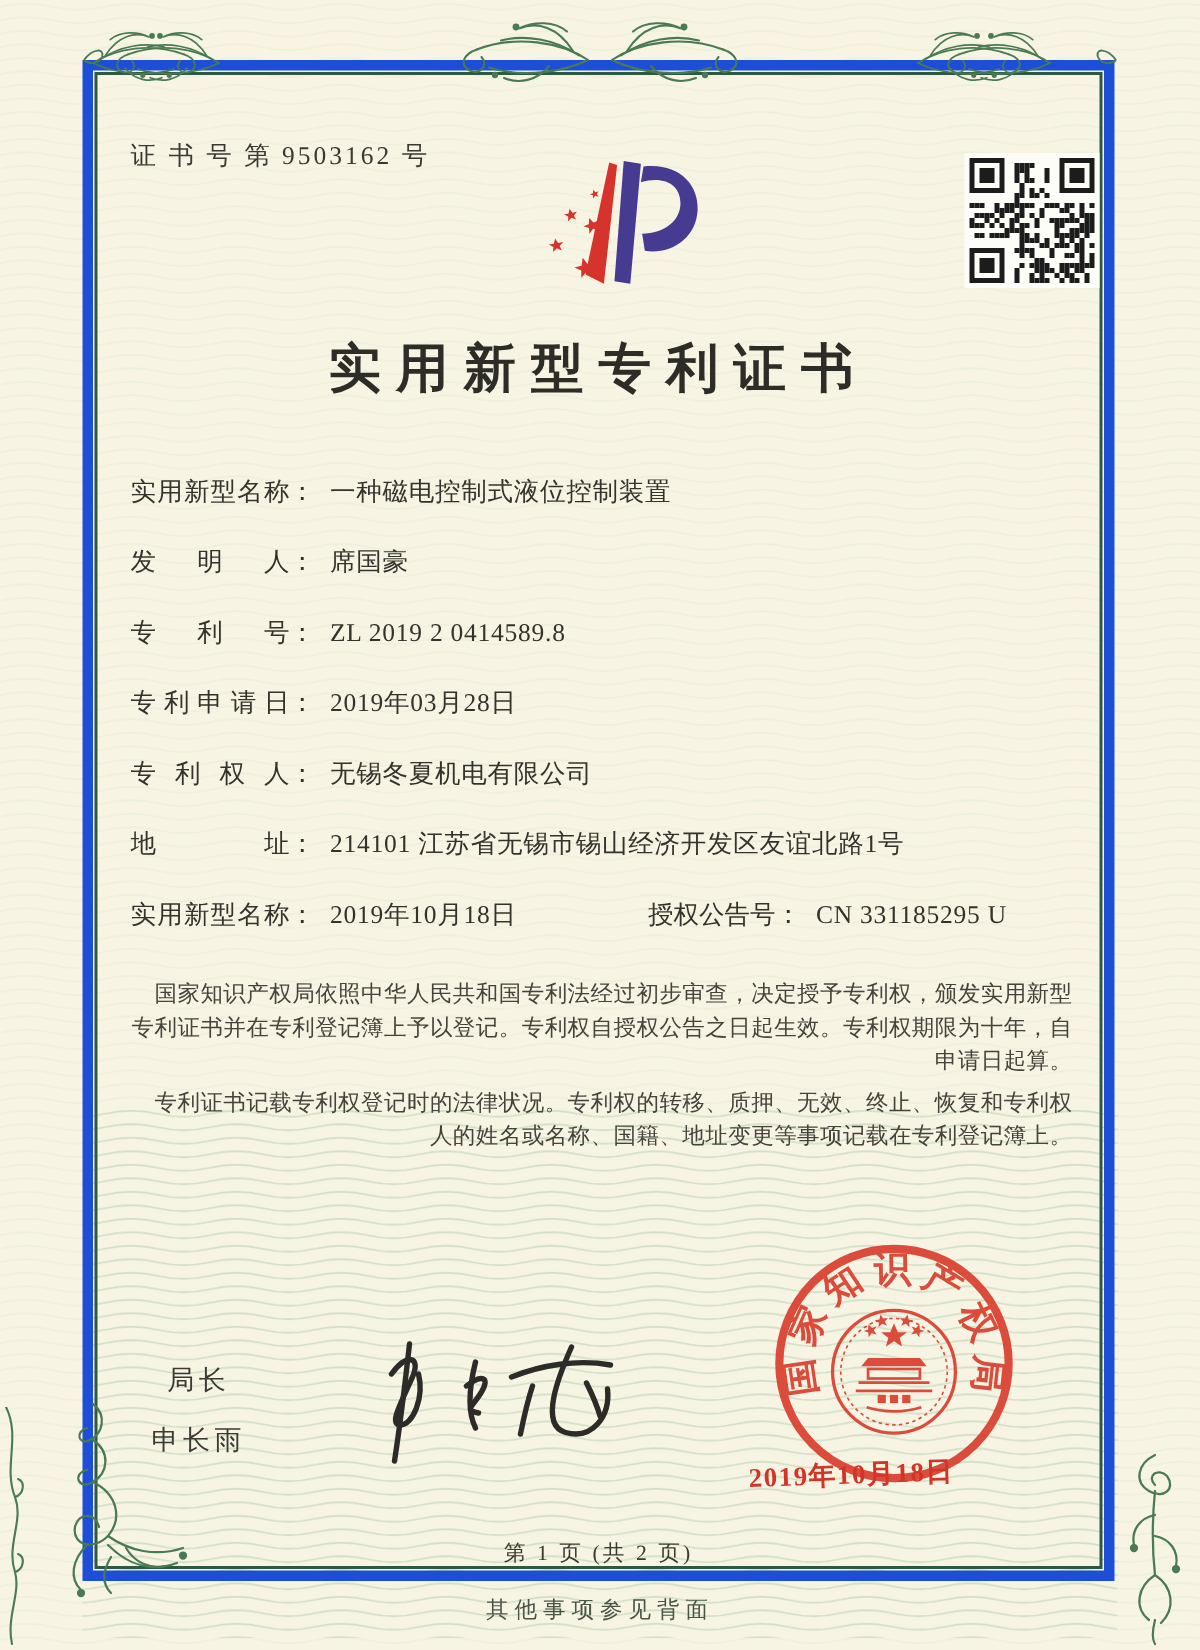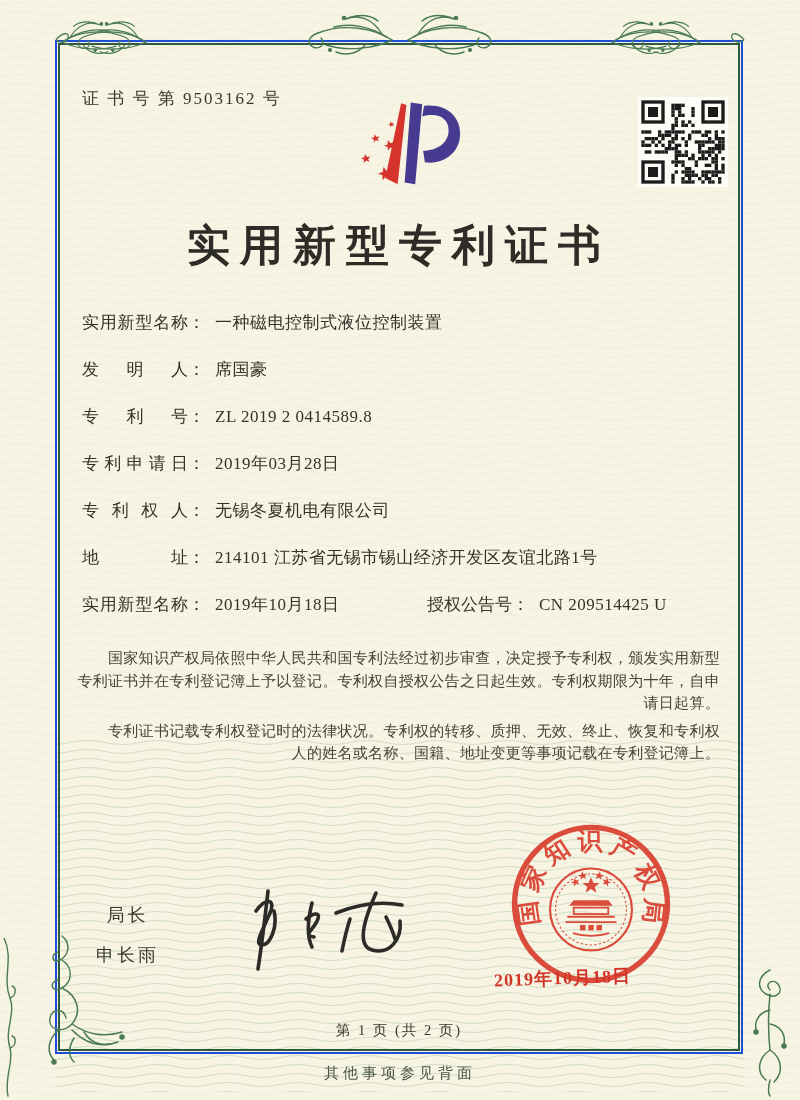--- a/index.html
+++ b/index.html
@@ -8,34 +8,34 @@
     background:#f7f4e3;
     font-family:"Liberation Serif", serif;
     position:relative;
     overflow:hidden;
   }
   .paper{position:absolute;inset:0;}
   svg.waves{position:absolute;left:0;top:0;z-index:0;}
   .top-orn{position:absolute;left:0;top:6px;z-index:2;}
   .panel{
     position:absolute;left:55px;top:40px;width:688px;height:1014px;
-    border:2px solid #1d4ed8;z-index:1;box-sizing:border-box;
+    border:7px solid #1d4ed8;z-index:1;box-sizing:border-box;
   }
   .panel-in{
     position:absolute;inset:1px;border:2px solid #2e5941;
   }
   .cert-no{
     position:absolute;left:22px;top:42px;
     font-size:17px;color:#3a3931;letter-spacing:2px;
   }
   .logo{position:absolute;left:276px;top:44px;width:132px;height:106px;}
   .qr{position:absolute;left:578px;top:52px;width:90px;height:90px;background:#fdfdf8;}
   .title{
     position:absolute;left:0;top:172px;width:100%;
-    text-align:center;font-size:43px;font-weight:bold;color:#2e2c26;
+    text-align:center;font-size:35px;font-weight:bold;color:#2e2c26;
     letter-spacing:10px;margin:0;
   }
   .fields{position:absolute;left:22px;right:14px;top:266px;font-size:17px;color:#34332b;}
   .frow{display:flex;align-items:flex-start;line-height:24px;margin-bottom:23px;white-space:nowrap;}
   .flabel{display:inline-block;width:106px;text-align:justify;text-align-last:justify;}
   .fvalue{margin-left:10px;letter-spacing:0.5px;}
   .grant-right{position:absolute;left:345px;display:flex;align-items:baseline;}
   .paras{position:absolute;left:8px;right:18px;top:602px;
     font-size:15px;line-height:22.5px;color:#45433a;letter-spacing:0.3px;text-align:right;}
   .paras p{margin:0 0 5px 0;text-indent:2em;}
@@ -387,21 +387,21 @@
             <span>：</span>
           <span class="fvalue">214101 江苏省无锡市锡山经济开发区友谊北路1号</span>
         </div>
         <div class="frow" style="position:relative;">
           <span class="flabel">实用新型名称</span>
             <span>：</span>
           <span class="fvalue">2019年10月18日</span>
           <span class="grant-right">
             <span>授权公告号</span>
               <span>：</span>
-            <span class="fvalue">CN 209514425 U</span>
+            <span class="fvalue">CN 331185295 U</span>
           </span>
         </div>
       </div>
 
       <div class="paras">
         <p>国家知识产权局依照中华人民共和国专利法经过初步审查，决定授予专利权，颁发实用新型专利证书并在专利登记簿上予以登记。专利权自授权公告之日起生效。专利权期限为十年，自申请日起算。</p>
         <p>专利证书记载专利权登记时的法律状况。专利权的转移、质押、无效、终止、恢复和专利权人的姓名或名称、国籍、地址变更等事项记载在专利登记簿上。</p>
       </div>
 
       <div class="signoff">

